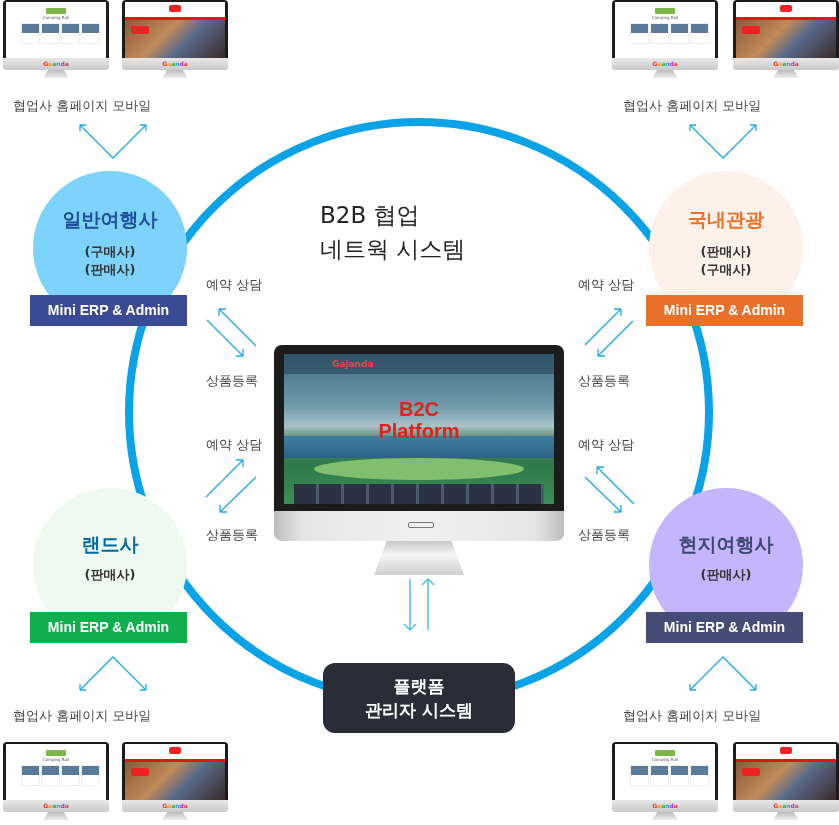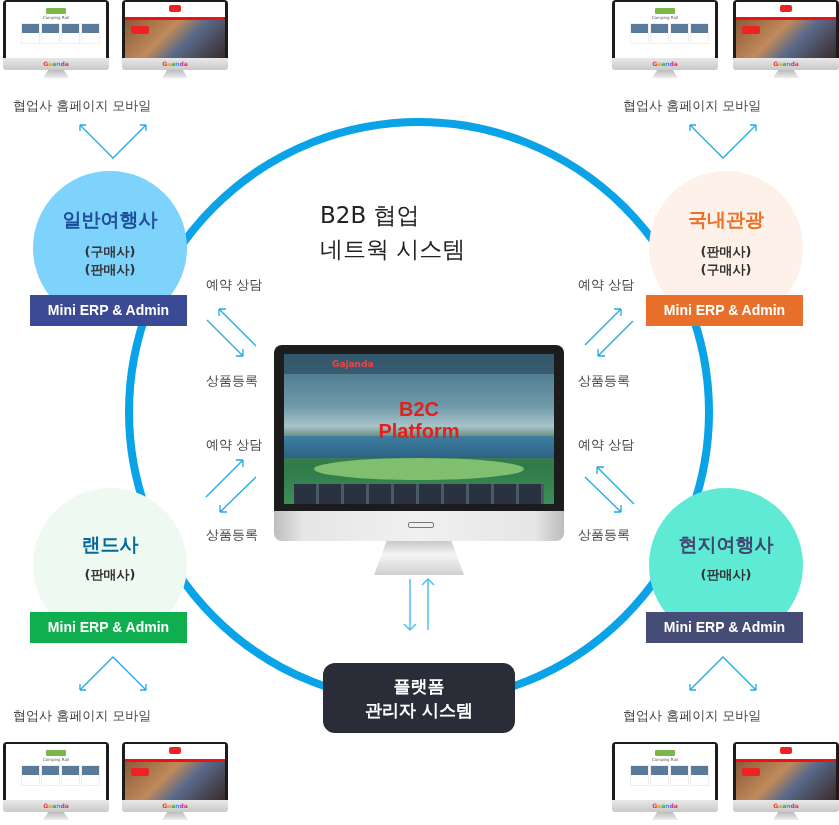--- a/index.html
+++ b/index.html
@@ -259,21 +259,21 @@
   <div class="role" style="top:90px;">(구매사)</div>
 </div>
 <div class="badge" style="left:646px;top:295px;background:#e8702a;">Mini ERP &amp; Admin</div>
 
 <div class="circle" style="left:33px;top:488px;background:#eefaf1;">
   <div class="name" style="top:44px;color:#0369a1;">랜드사</div>
   <div class="role" style="top:78px;">(판매사)</div>
 </div>
 <div class="badge" style="left:30px;top:612px;background:#0fae4f;">Mini ERP &amp; Admin</div>
 
-<div class="circle" style="left:649px;top:488px;background:#5eead4;">
+<div class="circle" style="left:649px;top:488px;background:#c4b5fd;">
   <div class="name" style="top:44px;color:#3f4771;">현지여행사</div>
   <div class="role" style="top:78px;">(판매사)</div>
 </div>
 <div class="badge" style="left:646px;top:612px;background:#454c75;">Mini ERP &amp; Admin</div>
 
 <div class="lbl" style="left:206px;top:276px;">예약 상담</div>
 <div class="lbl" style="left:206px;top:372px;">상품등록</div>
 <div class="lbl" style="left:206px;top:436px;">예약 상담</div>
 <div class="lbl" style="left:206px;top:526px;">상품등록</div>
 <div class="lbl" style="left:578px;top:276px;">예약 상담</div>

